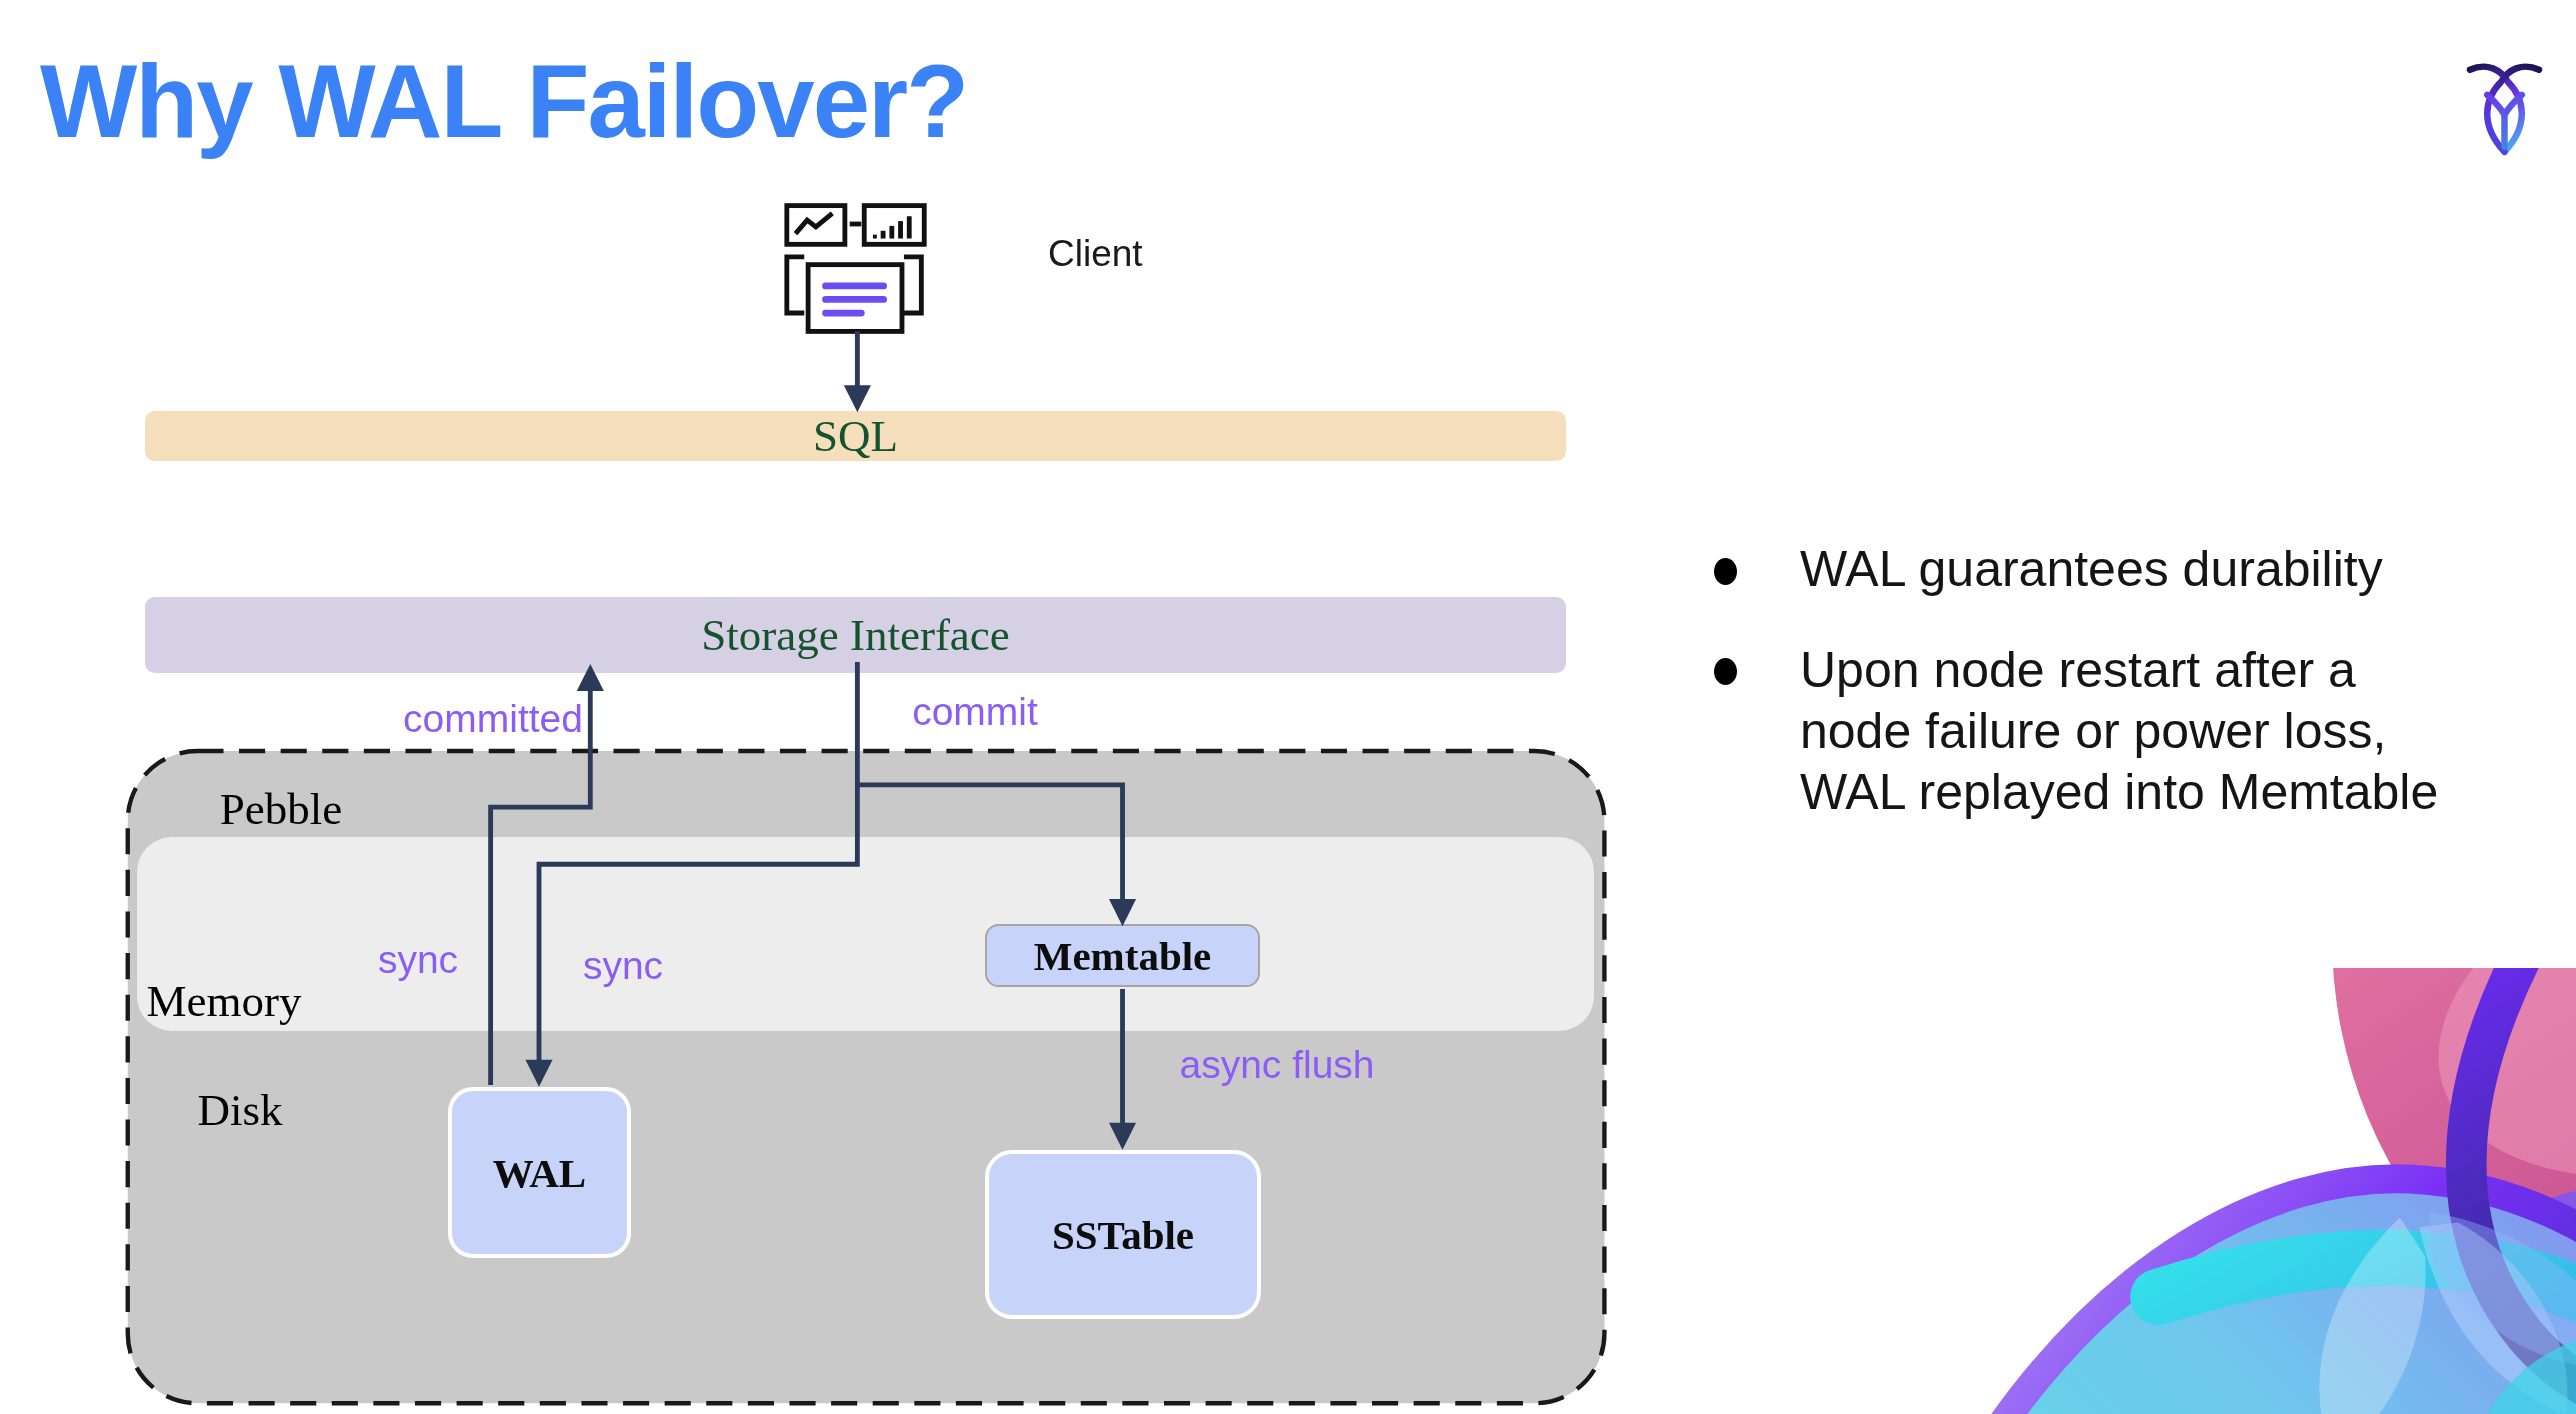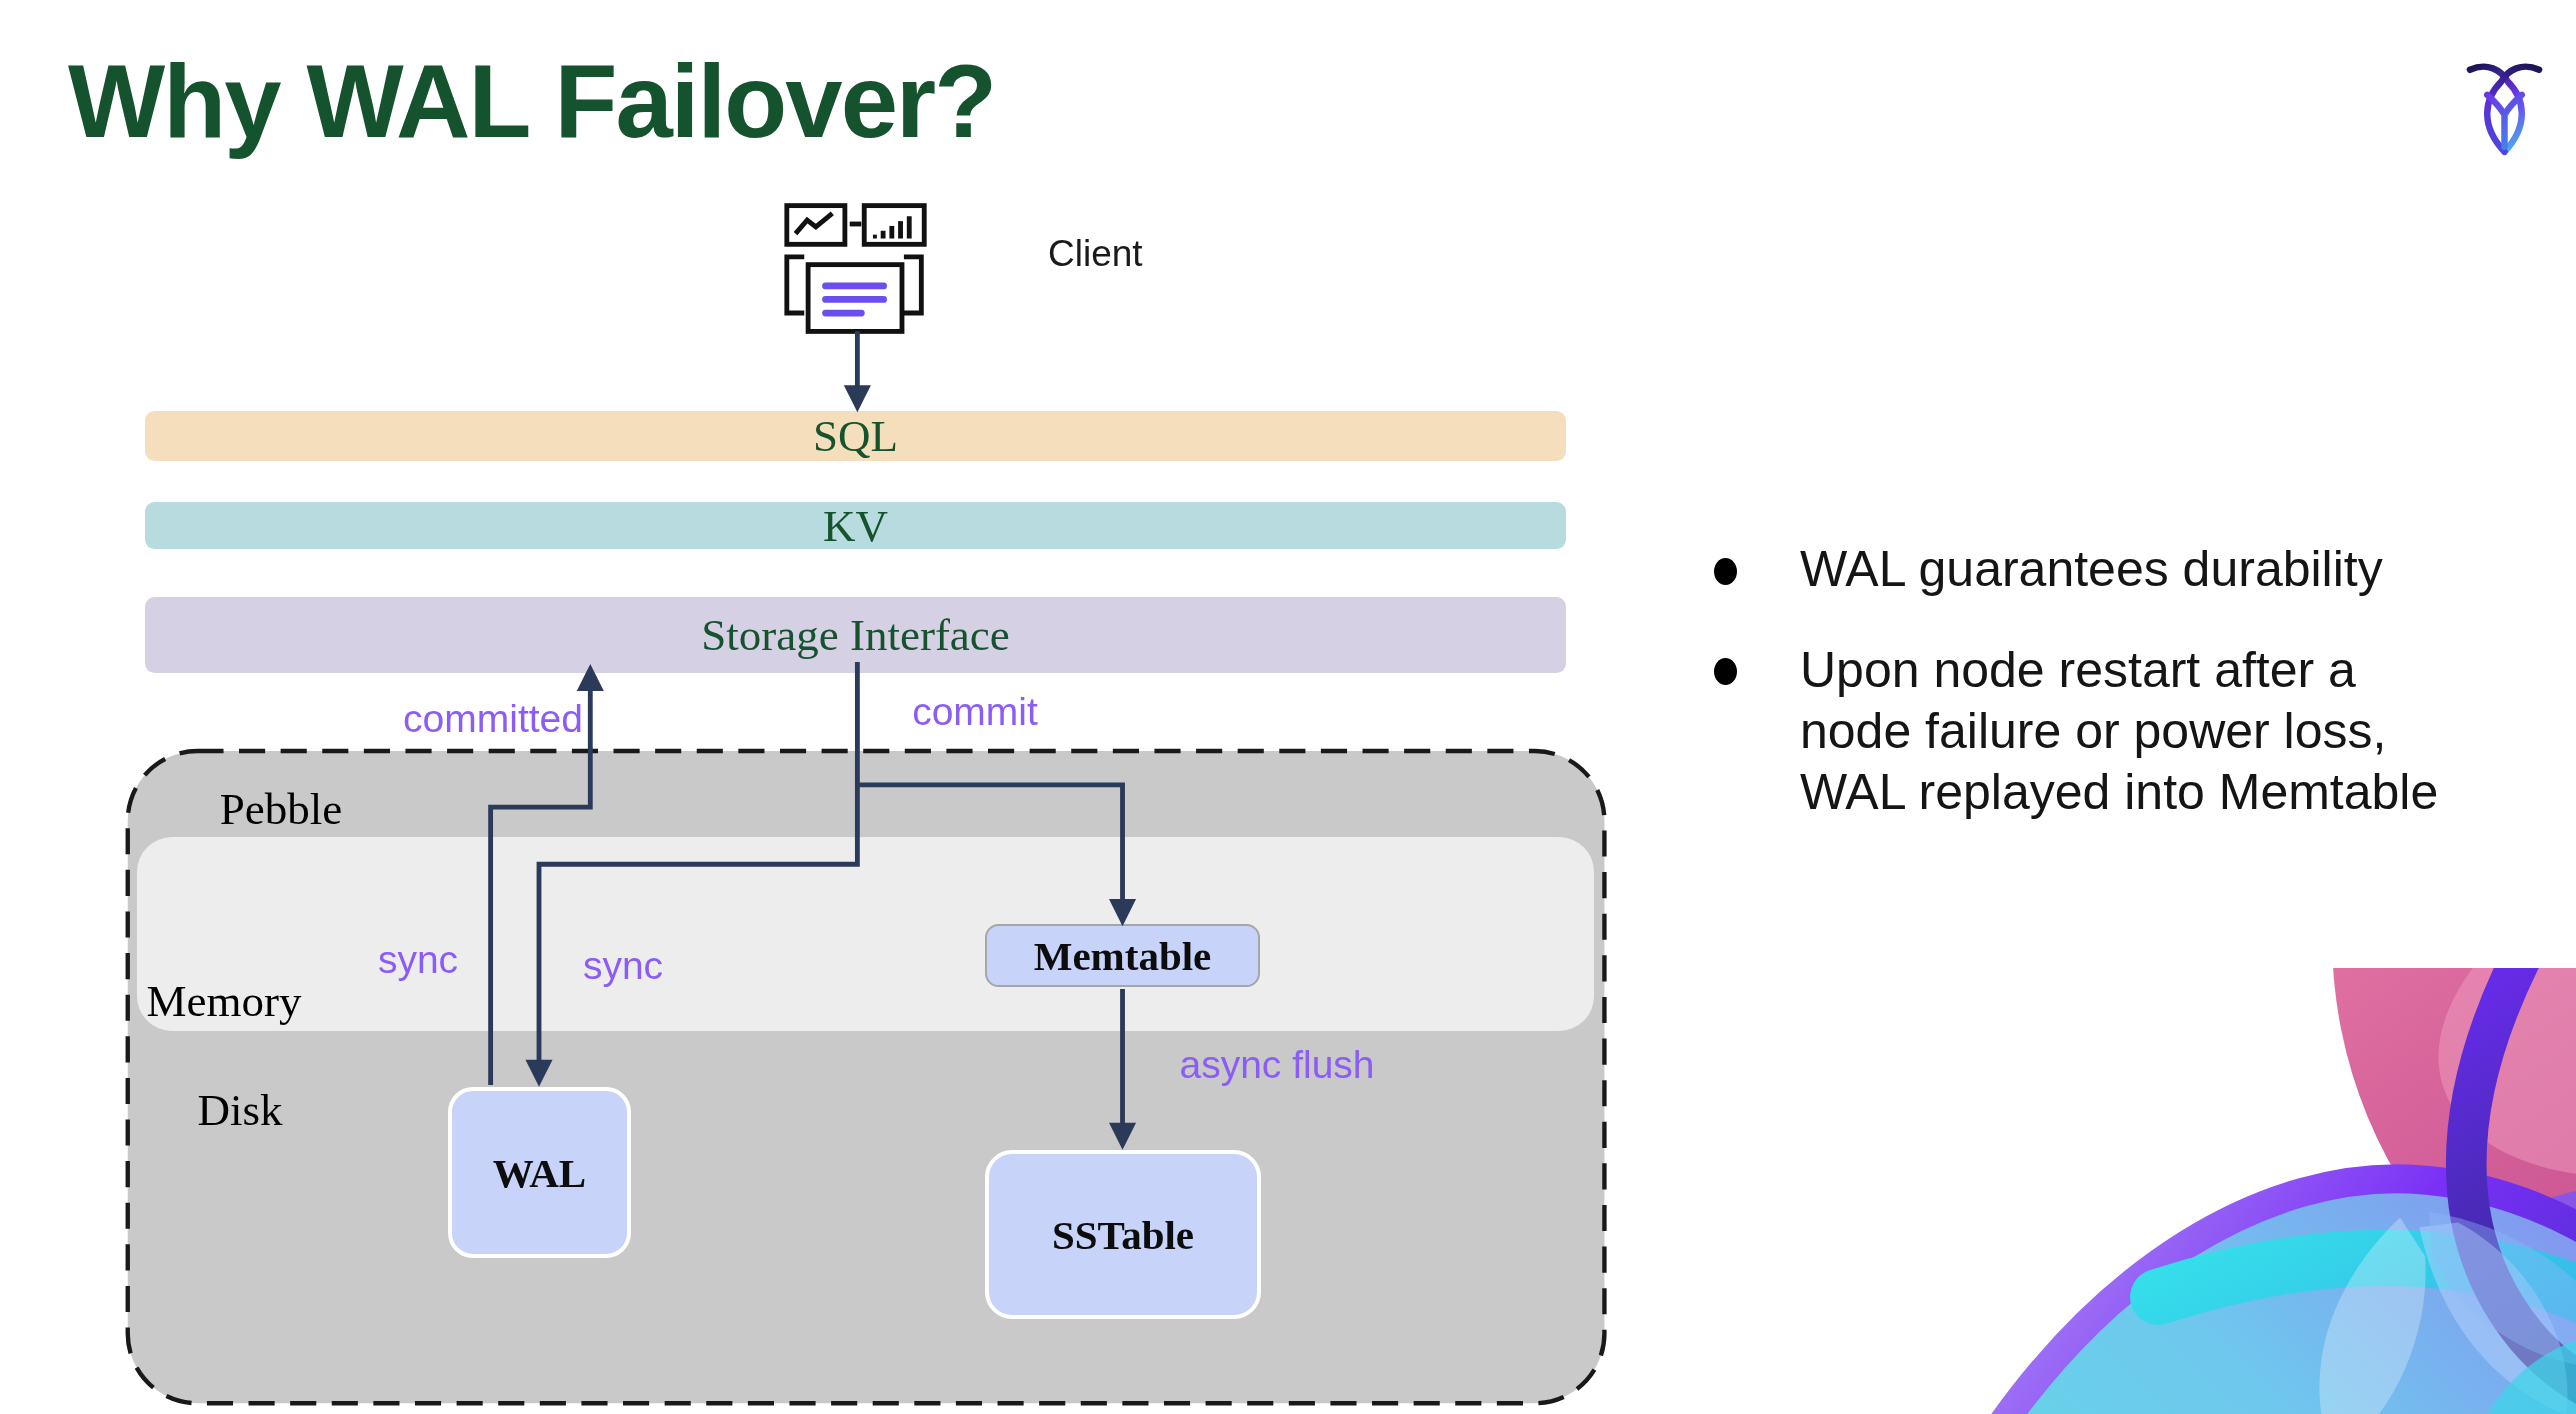--- a/index.html
+++ b/index.html
@@ -1,19 +1,19 @@
 <!DOCTYPE html>
 <html><head>
 <meta charset="utf-8">
 <style>
   html,body{margin:0;padding:0;background:#ffffff;}
   .canvas{position:relative;width:2576px;height:1415px;overflow:hidden;background:#ffffff;
           font-family:"Liberation Sans",sans-serif;color:#1a1a1a;}
   .abs{position:absolute;}
-  .title{left:68px;top:43px;font-size:103px;font-weight:bold;letter-spacing:-1.9px;color:#14532d;}
+  .title{left:40px;top:43px;font-size:103px;font-weight:bold;letter-spacing:-1.9px;color:#3b82f6;}
   .layer-bar{left:145px;width:1421px;border-radius:9.7px;display:flex;align-items:center;justify-content:center;
              font-family:"Liberation Serif",serif;font-size:45px;color:#14532d;}
   .bar-sql{top:411px;height:50px;background:#F5DEBB;}
   .bar-kv{top:502px;height:47px;background:#B7DBDE;}
   .bar-storage{top:597px;height:76px;background:#D6D0E4;}
   .memory-band{left:137px;top:837px;width:1457px;height:194px;border-radius:35px;background:#EDEDED;}
   .serif-label{font-family:"Liberation Serif",serif;font-size:45px;color:#000000;transform:translate(-50%,-50%);white-space:nowrap;}
   .edge-label{font-size:39px;color:#8b5cf6;transform:translate(-50%,-50%);white-space:nowrap;}
   .node{display:flex;align-items:center;justify-content:center;background:#C7D3F8;
         font-family:"Liberation Serif",serif;font-weight:bold;font-size:41px;color:#0d0d0d;box-sizing:border-box;}
@@ -88,23 +88,20 @@
     <g stroke="#6B4DF2" stroke-width="7" stroke-linecap="round">
       <line x1="48" y1="95" x2="108" y2="95"></line>
       <line x1="48" y1="109" x2="108" y2="109"></line>
       <line x1="48" y1="123" x2="85" y2="123"></line>
     </g>
   </svg>
   <div class="abs client-label">Client</div>
 
   <div class="abs layer-bar bar-sql">
     <span>SQL</span>
-  </div>
-  <div class="abs layer-bar bar-kv">
-    <span>KV</span>
   </div>
   <div class="abs layer-bar bar-storage">
     <span>Storage Interface</span>
   </div>
 
   <div class="abs serif-label" style="left:281px;top:809px">Pebble</div>
   <div class="abs serif-label" style="left:224px;top:1001px">Memory</div>
   <div class="abs serif-label" style="left:240px;top:1110px">Disk</div>
 
   <div class="abs node node-memtable">

